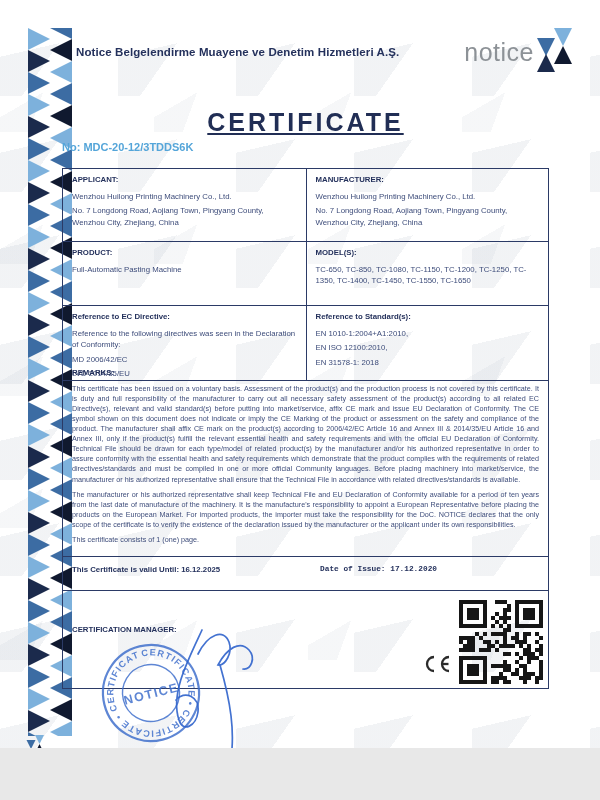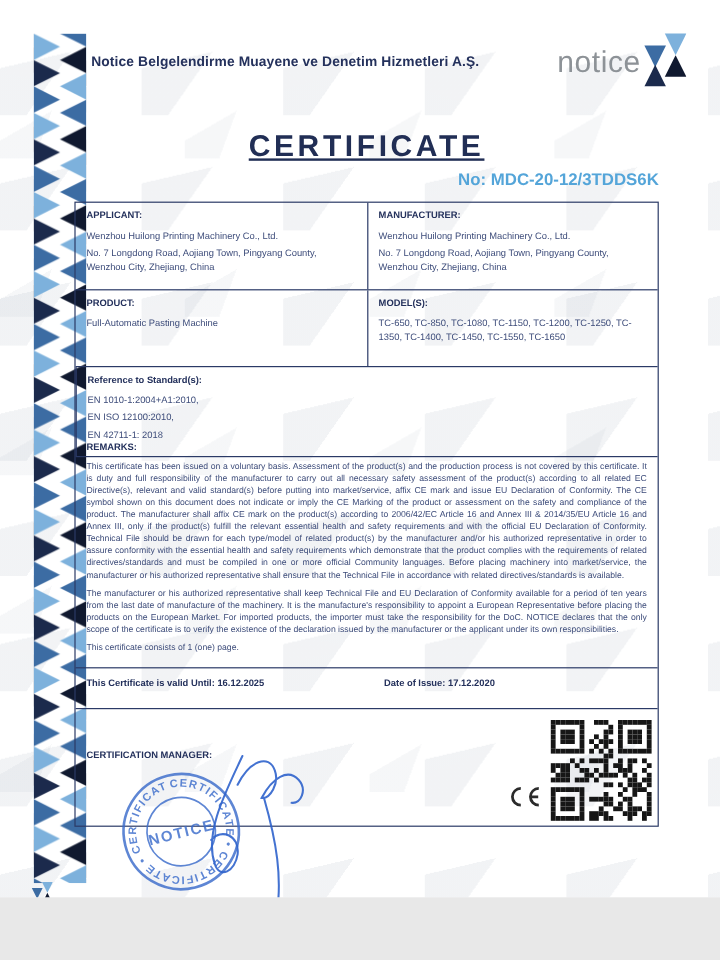--- a/index.html
+++ b/index.html
@@ -22,40 +22,40 @@
     font-size:11.5px; font-weight:bold; color:#24315c; letter-spacing:.1px;
   }
   .logo{position:absolute; right:28px; top:26px; display:flex; align-items:flex-start;}
   .logo-word{font-size:25px; color:#8d9297; letter-spacing:.5px; line-height:1; margin-top:14px;}
   .logo-mark{margin-left:2px;}
   .title{
     position:absolute; left:62px; top:108px; width:487px; text-align:center;
     font-size:25px; font-weight:bold; letter-spacing:3px; color:#212e55;text-decoration:underline;
   }
   .cert-no{
-    position:absolute; left:62px; top:141px; width:487px; text-align:right;
-    font-size:14px; font-weight:bold; color:#54a5d9;
+    position:absolute; left:62px; top:141px; width:487px; text-align:left;
+    font-size:11px; font-weight:bold; color:#54a5d9;
   }
   .cert-table{
     position:absolute; left:62px; top:168px; width:487px;
     border:1.8px solid #2b3a66; box-sizing:border-box; background:transparent;
   }
   .t-row{display:flex; border-top:1.4px solid #2b3a66; box-sizing:border-box;}
   .t-row:first-child{border-top:none;}
   .half{width:50%; box-sizing:border-box; padding:6px 9px;}
   .half.right{border-left:1.4px solid #2b3a66;}
   .full{width:100%; box-sizing:border-box; padding:6px 9px;}
   .h-label{font-size:7.8px; font-weight:bold; color:#24315c; margin:0 0 7px 0;}
   .b-text{font-size:7.8px; color:#3d4c7a; line-height:1.45; margin:0 0 3px 0;}
   .row-1{height:72px;} .row-2{height:64px;} .row-3{height:75px;}
   .row-4{height:176px;align-items:flex-end;} .row-5{height:34px;} .row-6{height:98px; position:relative;}
   .remarks p.b-text{font-size:7.2px; text-align:justify; line-height:1.4; margin:0 0 5px 0;}
   .validity{display:block; position:relative; padding-top:8px;}
   .valid-until{position:absolute; left:9px; top:8px; font-size:7.8px; font-weight:bold; color:#24315c;}
-  .date-issue{position:absolute; left:53%; top:8px; font-size:7.8px; font-weight:bold; color:#24315c;}
+  .date-issue{position:absolute; left:53%; top:8px; font-size:7.8px; font-weight:bold; color:#24315c;font-family:Liberation Mono, monospace;}
   .manager-label{position:absolute; left:9px; top:34px; font-size:7.8px; font-weight:bold; color:#24315c;}
   .qr{position:absolute; right:3px; top:7px;}
   .ce{position:absolute; left:358px; top:63px;}
   .stamp-sig{position:absolute; left:84px; top:620px; z-index:5;}
   .footer-serial{position:absolute; left:63px; top:780px; font-size:6.5px; color:#df5a4b;}
   .footer-site{position:absolute; left:298px; top:772px; font-size:6.5px; color:#37456f;}
   .footer-page{position:absolute; left:508px; top:772px; font-size:6.5px; color:#37456f;}
   .side-logo{position:absolute; left:26px; top:734px;}
   .side-logo-word{
     position:absolute; left:18px; top:752px; font-size:10px; color:#8d9297;
@@ -116,25 +116,31 @@
         <p class="h-label">PRODUCT:</p>
         <p class="b-text">Full-Automatic Pasting Machine</p>
       </div>
       <div class="half right">
         <p class="h-label">MODEL(S):</p>
         <p class="b-text">TC-650, TC-850, TC-1080, TC-1150, TC-1200, TC-1250, TC-1350, TC-1400, TC-1450, TC-1550, TC-1650</p>
       </div>
     </div>
 
     <div class="t-row row-3">
+      <div class="half">
+        <p class="h-label">Reference to EC Directive:</p>
+        <p class="b-text">Reference to the following directives was seen in the Declaration of Conformity:</p>
+        <p class="b-text">MD 2006/42/EC</p>
+        <p class="b-text">LVD 2014/35/EU</p>
+      </div>
       <div class="half right">
         <p class="h-label">Reference to Standard(s):</p>
         <p class="b-text">EN 1010-1:2004+A1:2010,</p>
         <p class="b-text">EN ISO 12100:2010,</p>
-        <p class="b-text">EN 42711-1: 2018</p>
+        <p class="b-text">EN 31578-1: 2018</p>
       </div>
     </div>
 
     <div class="t-row row-4">
       <div class="full remarks">
         <p class="h-label">REMARKS:</p>
         <p class="b-text">This certificate has been issued on a voluntary basis. Assessment of the product(s) and the production process is not covered by this certificate. It is duty and full responsibility of the manufacturer to carry out all necessary safety assessment of the product(s) according to all related EC Directive(s), relevant and valid standard(s) before putting into market/service, affix CE mark and issue EU Declaration of Conformity. The CE symbol shown on this document does not indicate or imply the CE Marking of the product or assessment on the safety and compliance of the product. The manufacturer shall affix CE mark on the product(s) according to 2006/42/EC Article 16 and Annex III &amp; 2014/35/EU Article 16 and Annex III, only if the product(s) fulfill the relevant essential health and safety requirements and with the official EU Declaration of Conformity. Technical File should be drawn for each type/model of related product(s) by the manufacturer and/or his authorized representative in order to assure conformity with the essential health and safety requirements which demonstrate that the product complies with the requirements of related directives/standards and must be compiled in one or more official Community languages. Before placing machinery into market/service, the manufacturer or his authorized representative shall ensure that the Technical File in accordance with related directives/standards is available.</p>
         <p class="b-text">The manufacturer or his authorized representative shall keep Technical File and EU Declaration of Conformity available for a period of ten years from the last date of manufacture of the machinery. It is the manufacture's responsibility to appoint a European Representative before placing the products on the European Market. For imported products, the importer must take the responsibility for the DoC. NOTICE declares that the only scope of the certificate is to verify the existence of the declaration issued by the manufacturer or the applicant under its own responsibilities.</p>
         <p class="b-text">This certificate consists of 1 (one) page.</p>
       </div>

